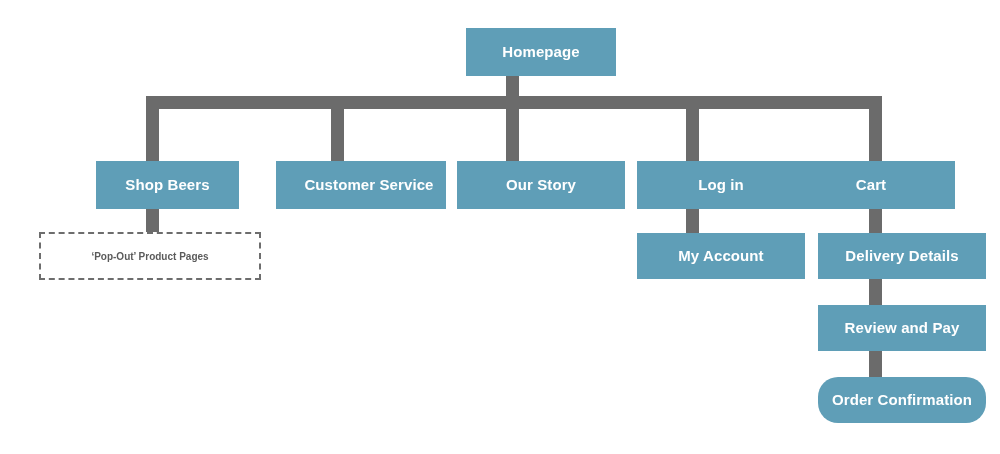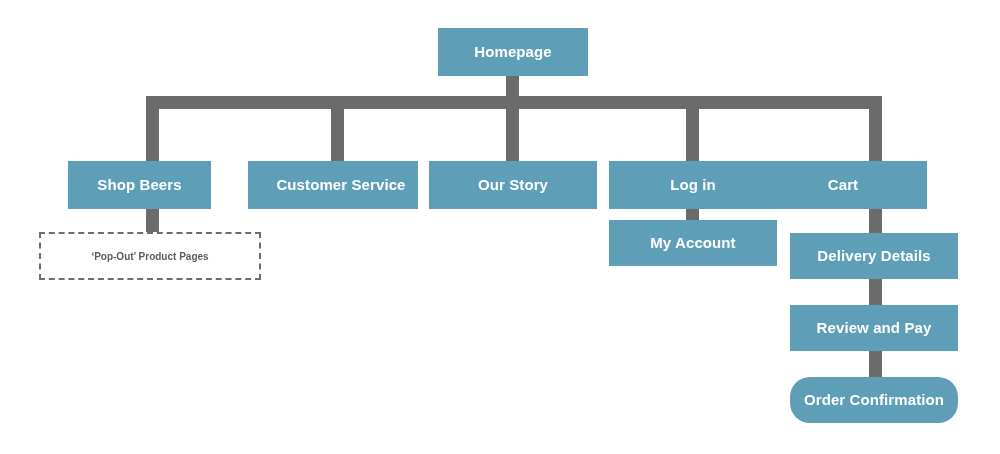--- a/index.html
+++ b/index.html
@@ -25,20 +25,21 @@
     font-weight: bold;
     font-size: 15px;
     letter-spacing: 0.1px;
     display: flex;
     align-items: center;
     justify-content: center;
     text-align: center;
     line-height: 1.1;
     z-index: 3;
     white-space: nowrap;
+    margin-left: 28px;
   }
   .node-dashed {
     position: absolute;
     box-sizing: border-box;
     background: #ffffff;
     border: 2px dashed #6d6d6d;
     color: #5b5b5b;
     font-weight: bold;
     font-size: 10px;
     display: flex;
@@ -87,21 +88,21 @@
   <div class="node" style="left:248px; top:161px; width:170px; height:48px;padding-left:16px;">Customer Service</div>
 
   <div class="node" style="left:429px; top:161px; width:168px; height:48px;">Our Story</div>
 
   <div class="node" style="left:609px; top:161px; width:168px; height:48px;">Log in</div>
 
   <div class="node" style="left:759px; top:161px; width:168px; height:48px;">Cart</div>
 
   <div class="node-dashed" style="left:39px; top:232px; width:222px; height:48px;">‘Pop-Out’ Product Pages</div>
 
-  <div class="node" style="left:609px; top:220px; width:168px; height:46px;text-align:center;">My Account</div>
+  <div class="node" style="left:609px; top:233px; width:168px; height:46px;text-align:center;">My Account</div>
 
   <div class="node" style="left:790px; top:233px; width:168px; height:46px;">Delivery Details</div>
 
   <div class="node" style="left:790px; top:305px; width:168px; height:46px;">Review and Pay</div>
 
   <div class="node" style="left:790px; top:377px; width:168px; height:46px;border-radius:20px;">Order Confirmation</div>
 
 </div>
 
 </body></html>

